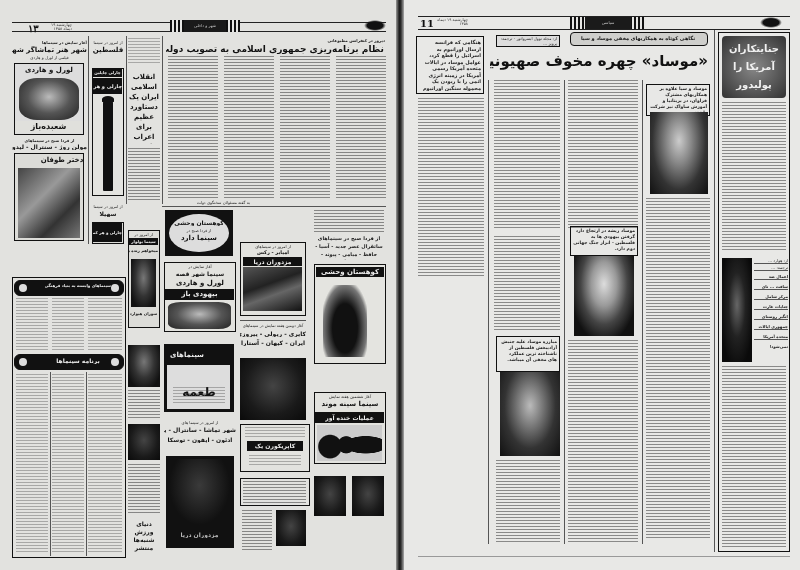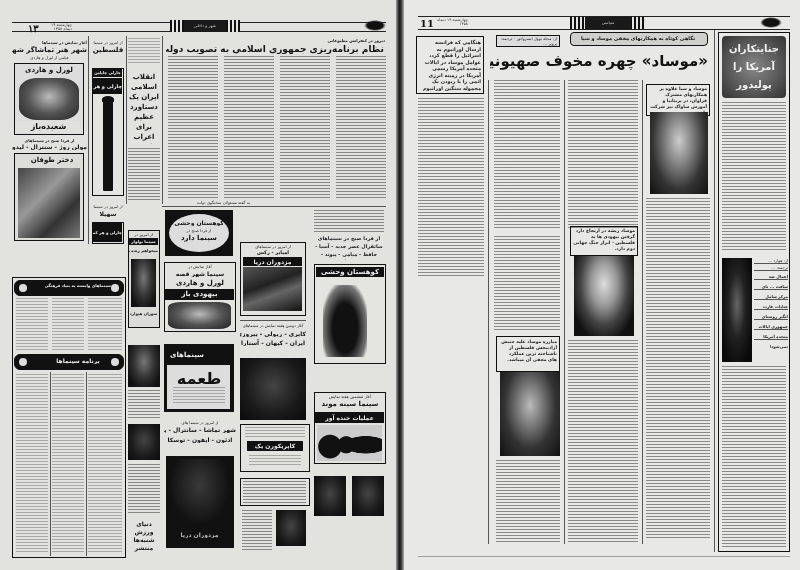--- a/index.html
+++ b/index.html
@@ -48,21 +48,21 @@
   <div class="hl" style="left:12px;top:46px;width:75px;font-size:7px">شهر هنر تماشاگر شهر قشنگ</div>
   <div class="small" style="left:12px;top:55px;width:75px;text-align:center">فیلمی از لورل و هاردی</div>
   <div class="ad" style="left:14px;top:63px;width:70px;height:72px;background:#ddd">
     <div class="hl" style="left:2px;top:2px;width:64px;font-size:7px">لورل و هاردی</div>
     <div class="photo light" style="left:4px;top:14px;width:60px;height:42px;border-radius:30%"></div>
     <div class="blackbar" style="left:0;top:57px;width:67px;height:12px;font-size:8px;line-height:12px;background:#e0e0dc;color:#111">شعبده‌باز</div>
   </div>
   <div class="small" style="left:12px;top:138px;width:75px;font-weight:bold;text-align:center">از فردا صبح در سینماهای</div>
   <div class="hl" style="left:12px;top:143px;width:75px;font-size:6px">مولن روژ - سنترال - لیدو</div>
   <div class="ad" style="left:14px;top:153px;width:70px;height:88px">
-    <div class="hl" style="left:5px;top:2px;width:64px;font-size:7px">دختر طوفان</div>
+    <div class="hl" style="left:15px;top:2px;width:64px;font-size:7px">دختر طوفان</div>
     <div class="photo" style="left:3px;top:14px;width:62px;height:70px;background:linear-gradient(135deg,#444,#999 40%,#333 70%,#777)"></div>
   </div>
 
   <div class="col-rule" style="left:88px;top:36px;height:208px"></div>
   <div class="small" style="left:91px;top:40px;width:34px;text-align:center">از امروز در سینما</div>
   <div class="hl" style="left:91px;top:46px;width:34px;font-size:7px">فلسطین</div>
   <div class="ad" style="left:92px;top:68px;width:32px;height:128px;background:#e4e4e0">
     <div class="blackbar" style="left:0;top:0;width:29px;height:8px;font-size:4px;line-height:8px">چارلی چاپلین</div>
     <div class="blackbar" style="left:0;top:9px;width:29px;height:16px;font-size:5px;line-height:16px">چارلی و هر کمدی</div>
     <div style="position:absolute;left:10px;top:30px;width:10px;height:92px;background:#111;border-radius:4px 4px 1px 1px"></div>
@@ -137,21 +137,21 @@
     <div class="blackbar" style="left:0;top:19px;width:69px;height:11px;font-size:6px;line-height:11px">عملیات خنده آور</div>
     <div style="position:absolute;left:2px;top:32px;width:65px;height:36px;background:radial-gradient(circle at 20% 60%,#111 20%,transparent 22%),radial-gradient(circle at 45% 55%,#111 20%,transparent 22%),radial-gradient(ellipse at 75% 55%,#111 30%,transparent 32%),#ccc"></div>
   </div>
   <div class="photo dark" style="left:314px;top:476px;width:32px;height:40px"></div>
   <div class="photo dark" style="left:352px;top:476px;width:32px;height:40px"></div>
 
   <div class="ad" style="left:164px;top:344px;width:70px;height:68px;background:#111">
     <div class="small" style="left:40px;top:2px;width:26px;color:#ddd"></div>
     <div class="hl" style="left:2px;top:6px;width:40px;font-size:7px;color:#eee">سینماهای</div>
     <div style="position:absolute;left:2px;top:20px;width:63px;height:44px;background:#ddd"></div>
-    <div class="hl" style="left:4px;top:24px;width:60px;font-size:16px">طعمه</div>
+    <div class="hl" style="left:4px;top:40px;width:60px;font-size:12px">طعمه</div>
     <div class="text light" style="left:8px;top:42px;width:52px;height:18px"></div>
   </div>
   <div class="photo" style="left:128px;top:345px;width:32px;height:42px"></div>
   <div class="text" style="left:128px;top:390px;width:32px;height:30px"></div>
   <div class="photo dark" style="left:128px;top:424px;width:32px;height:36px"></div>
   <div class="text" style="left:128px;top:464px;width:32px;height:50px"></div>
 
   <div class="small" style="left:164px;top:420px;width:72px;text-align:center">از امروز در سینما های</div>
   <div class="hl" style="left:164px;top:426px;width:72px;font-size:6px">شهر تماشا - سانترال - پاسیفیک</div>
   <div class="hl" style="left:164px;top:436px;width:72px;font-size:6px">ادئون - ایفون - توسکا</div>

